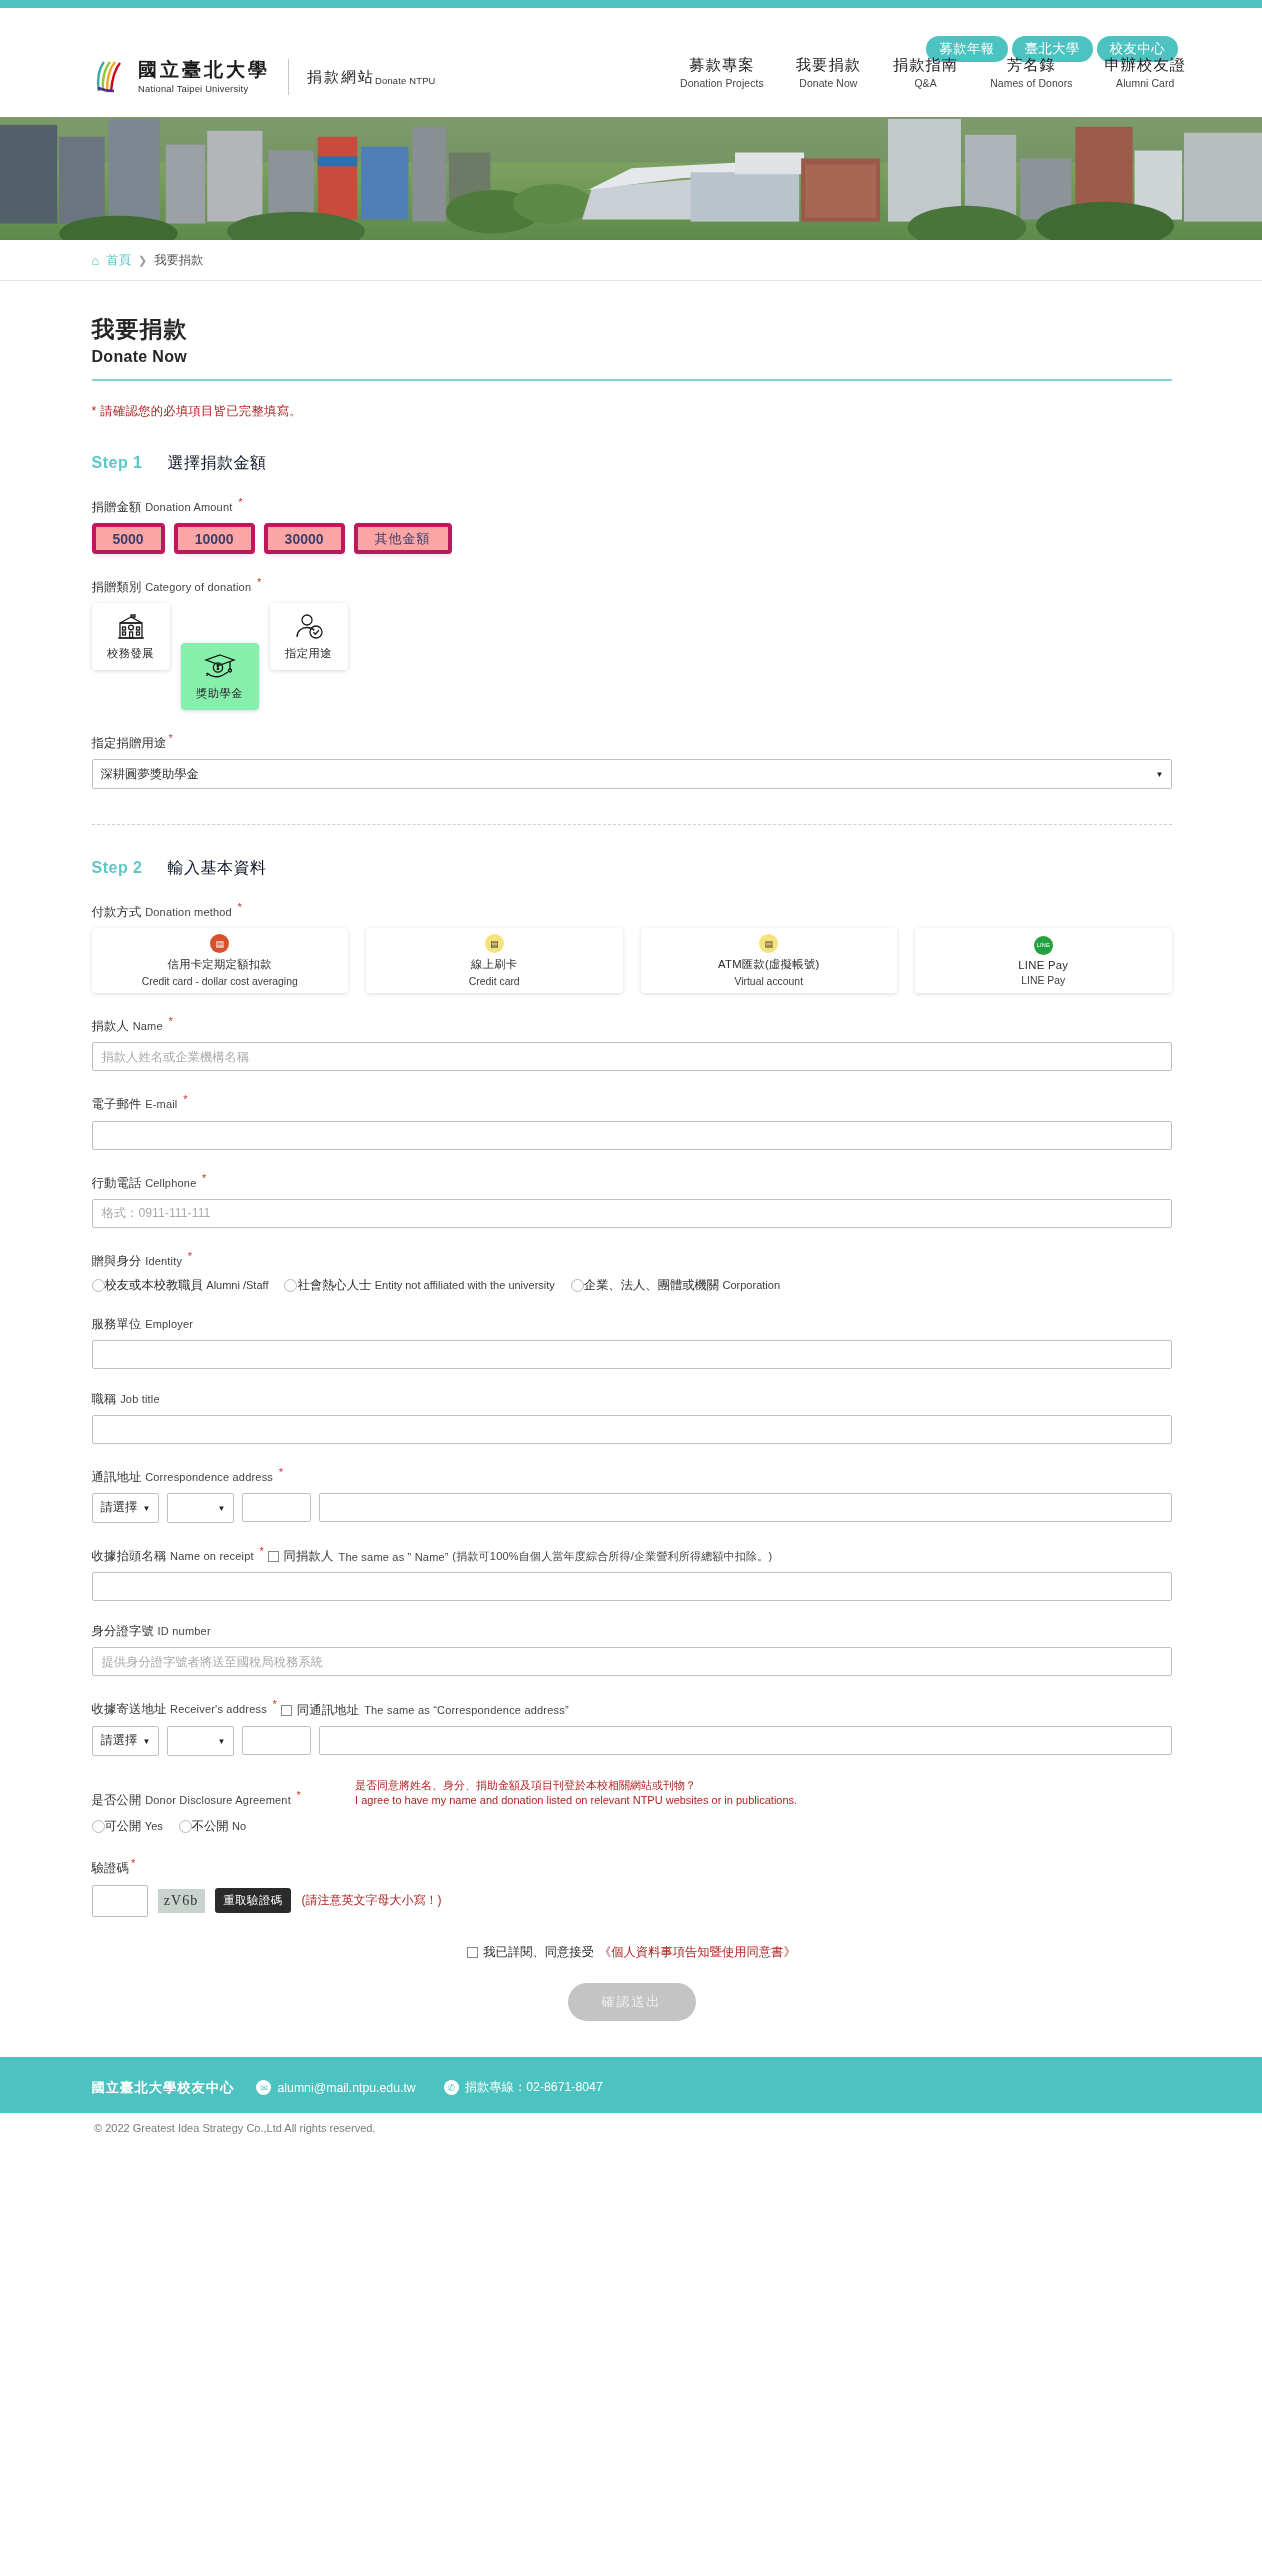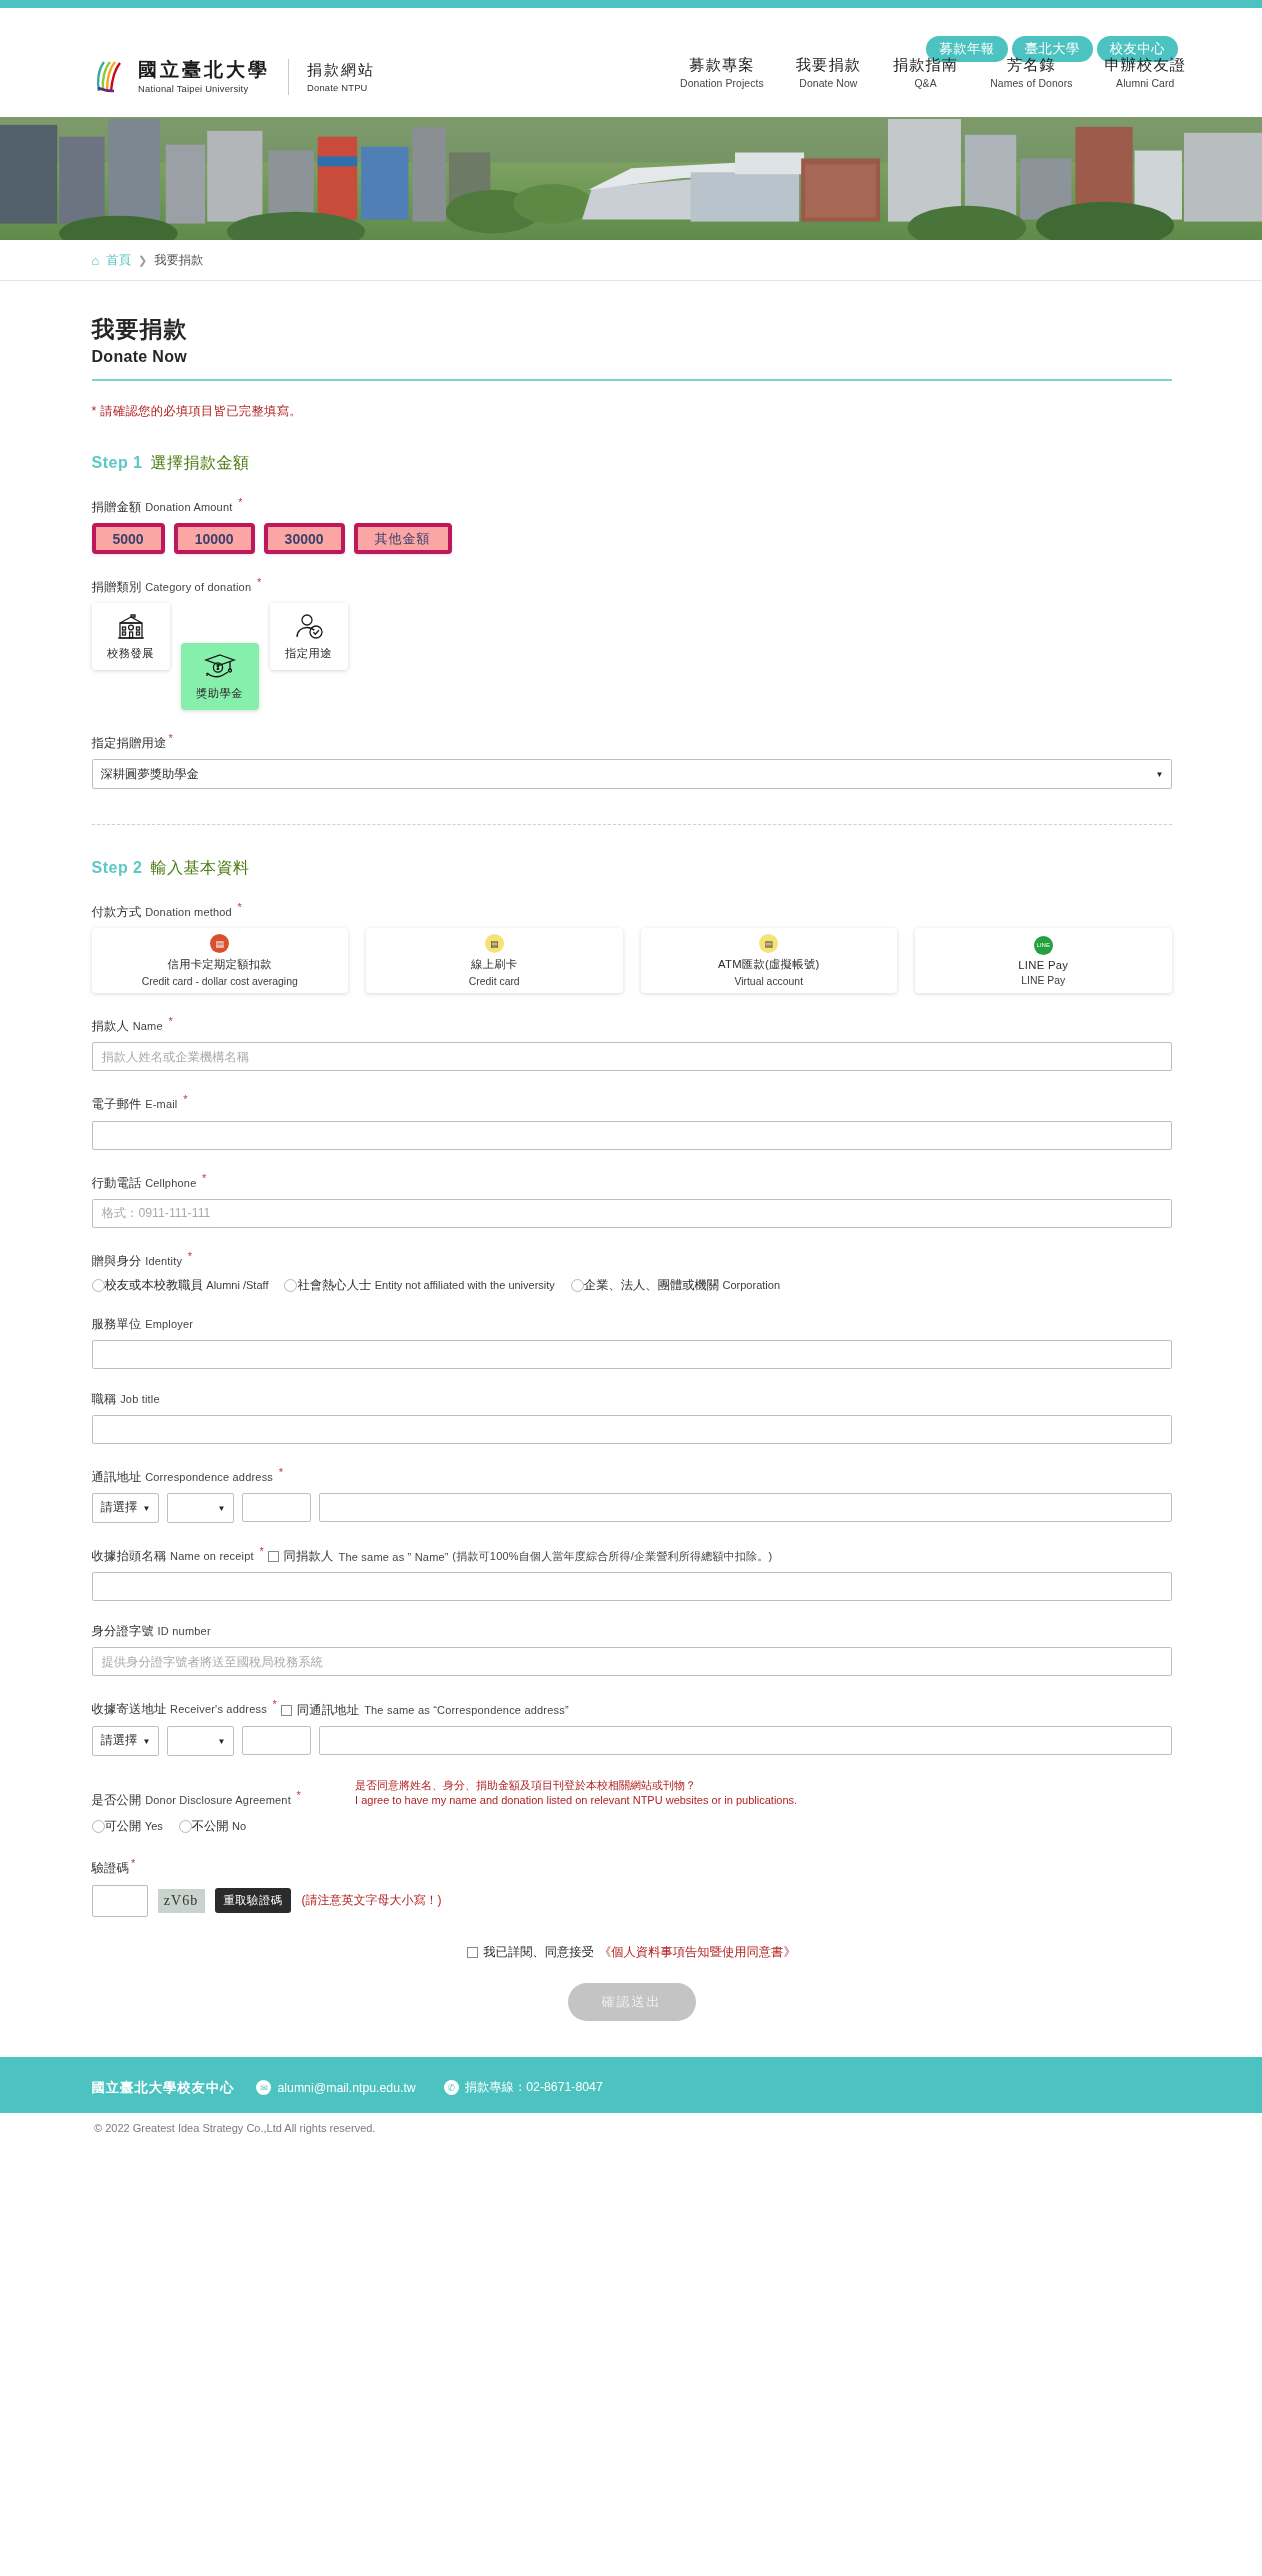--- a/index.html
+++ b/index.html
@@ -55,21 +55,21 @@
   .logo-mark { width: 30px; height: 34px; position: relative; }
   .univ-name { display: flex; flex-direction: column; }
   .univ-cn {
     font-size: 19px; font-weight: bold; color: #1c1c1c;
     letter-spacing: 3px; line-height: 1.1;
   }
   .univ-en {
     font-size: 9.4px; color: #333; letter-spacing: 0.2px; margin-top: 2px;
   }
   .divider-v { width: 1px; height: 36px; background: #c9c9c9; margin: 0 4px; }
-  .site-name { display: flex; flex-direction: column; }
+  .site-name { display: flex; flex-direction: row; align-items: flex-end; }
   .site-cn { font-size: 15px; color: #222; letter-spacing: 2px; line-height: 1.2; }
   .site-en { font-size: 9.4px; color: #333; margin-top: 3px; letter-spacing: 0.2px; }
 
   .main-nav {
     position: absolute;
     right: 77px;
     top: 47px;
     display: flex;
     gap: 32px;
   }
@@ -116,21 +116,21 @@
     font-size: 16px; color: #262626; font-weight: bold; margin-top: 3px; letter-spacing: 0.3px;
   }
   .title-rule { height: 2px; background: #7fd0ce; margin-top: 13px; }
 
   .required-note {
     color: #b22222; font-size: 12.3px; margin-top: 22px; letter-spacing: 0.3px;
   }
 
   .step-head { margin-top: 33px; font-size: 16px; letter-spacing: 0.5px; }
   .step-head .num { color: #5cc7c4; font-weight: bold; }
-  .step-head .txt { color: #4d7c0f; margin-left: 3px; }
+  .step-head .txt { color: #0f172a; margin-left: 20px; }
 
   .field { margin-top: 22px; }
   .flabel { font-size: 12.3px; color: #333; letter-spacing: 0.2px; margin-bottom: 7px; }
   .flabel .en { font-size: 11px; color: #444; }
   .star { color: #c0392b; font-size: 11px; vertical-align: super; margin-left: 2px; }
 
   
   .amt-row { display: flex; gap: 9px; margin-top: 3px; }
   .amt-btn {
     background: #fca5a5;

